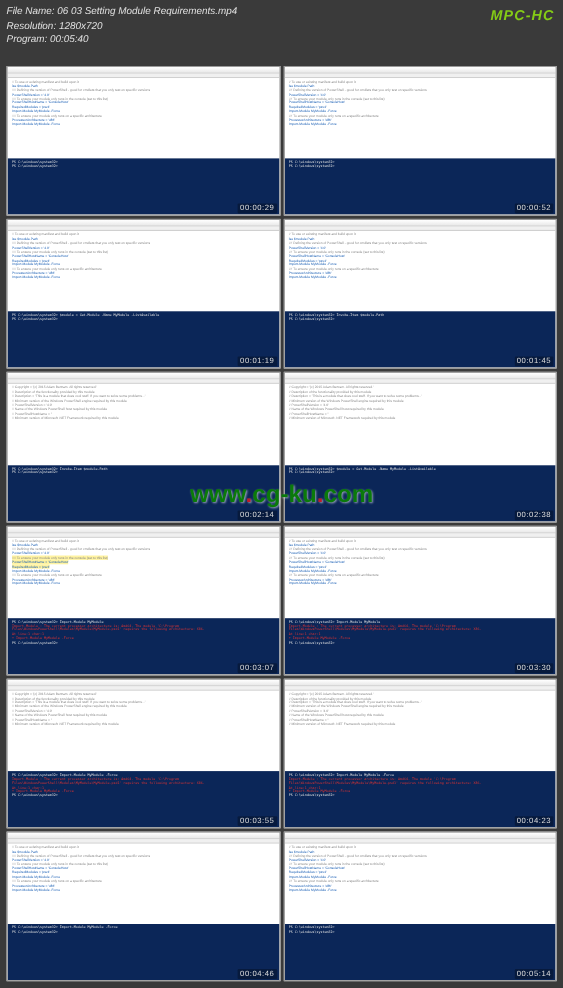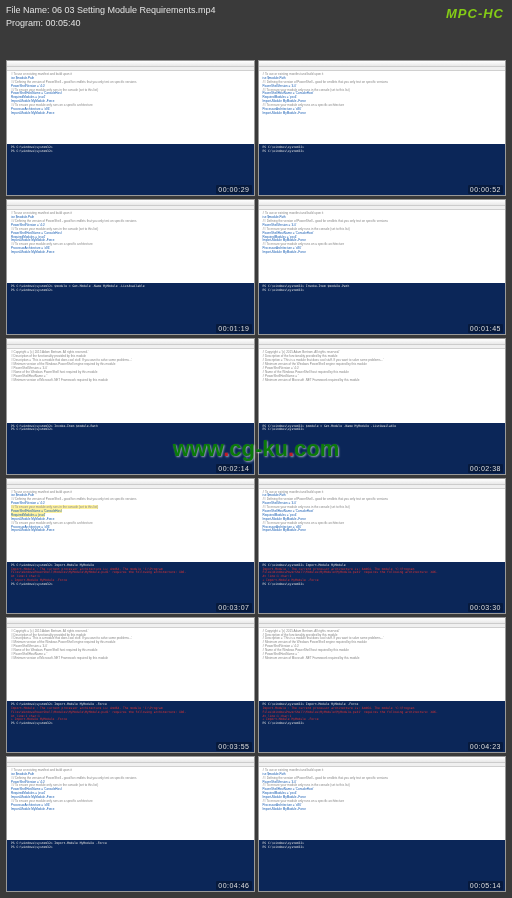--- a/index.html
+++ b/index.html
@@ -12,21 +12,21 @@
     overflow: hidden;
   }
   .header-info {
     position: absolute;
     top: 4px;
     left: 6px;
     font-size: 9px;
     color: #e0e0e0;
     line-height: 1.4;
   }
-  .header-info div { white-space: nowrap; }
+  .header-info div { white-space: nowrap; font-style: italic; }
   .app-logo {
     position: absolute;
     top: 6px;
     right: 8px;
     font-size: 13px;
     font-weight: bold;
     color: #84cc16;
     letter-spacing: 1px;
     font-style: italic;
   }
@@ -111,20 +111,24 @@
 </style>
 </head>
 <body>
 
 <div class="header-info">
   <div>
     <span>File Name:</span>
     <span>06 03 Setting Module Requirements.mp4</span>
   </div>
   <div>
+    <span>Resolution:</span>
+    <span>1280x720</span>
+  </div>
+  <div>
     <span>Program:</span>
     <span>00:05:40</span>
   </div>
 </div>
 
 <div class="app-logo">
   <span>MPC-HC</span>
 </div>
 
 <div class="grid-area" id="grid">

